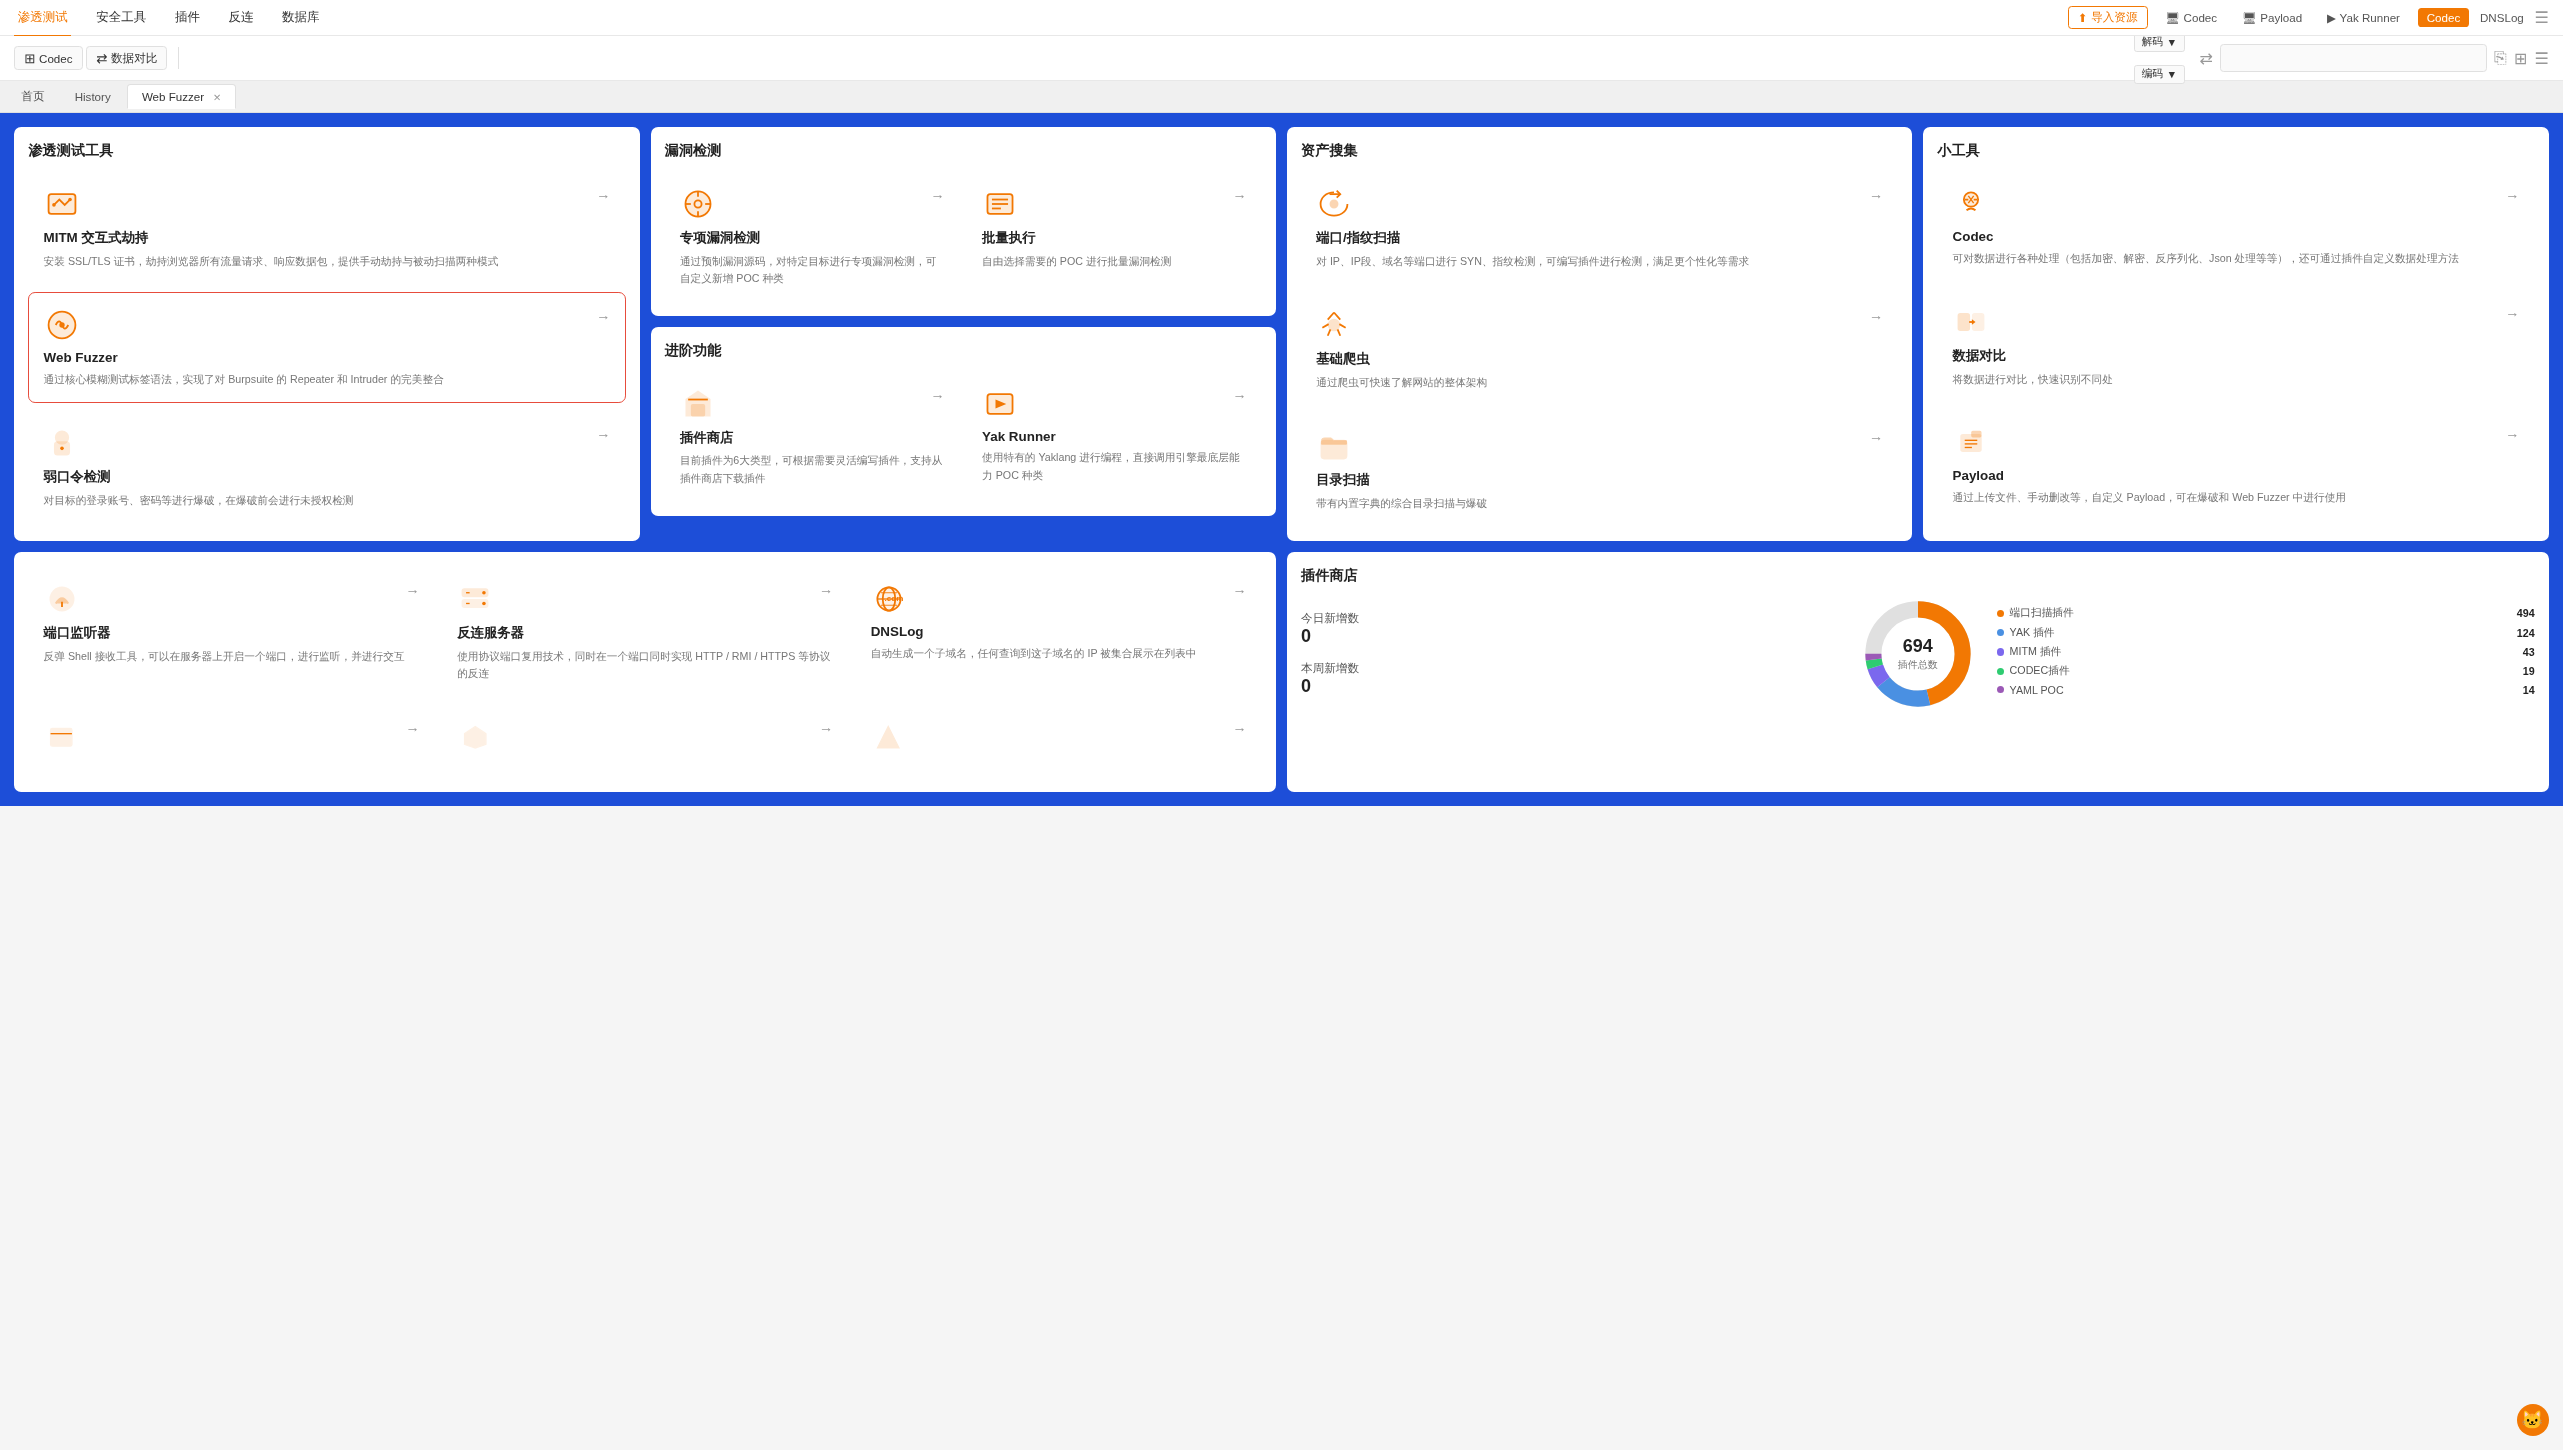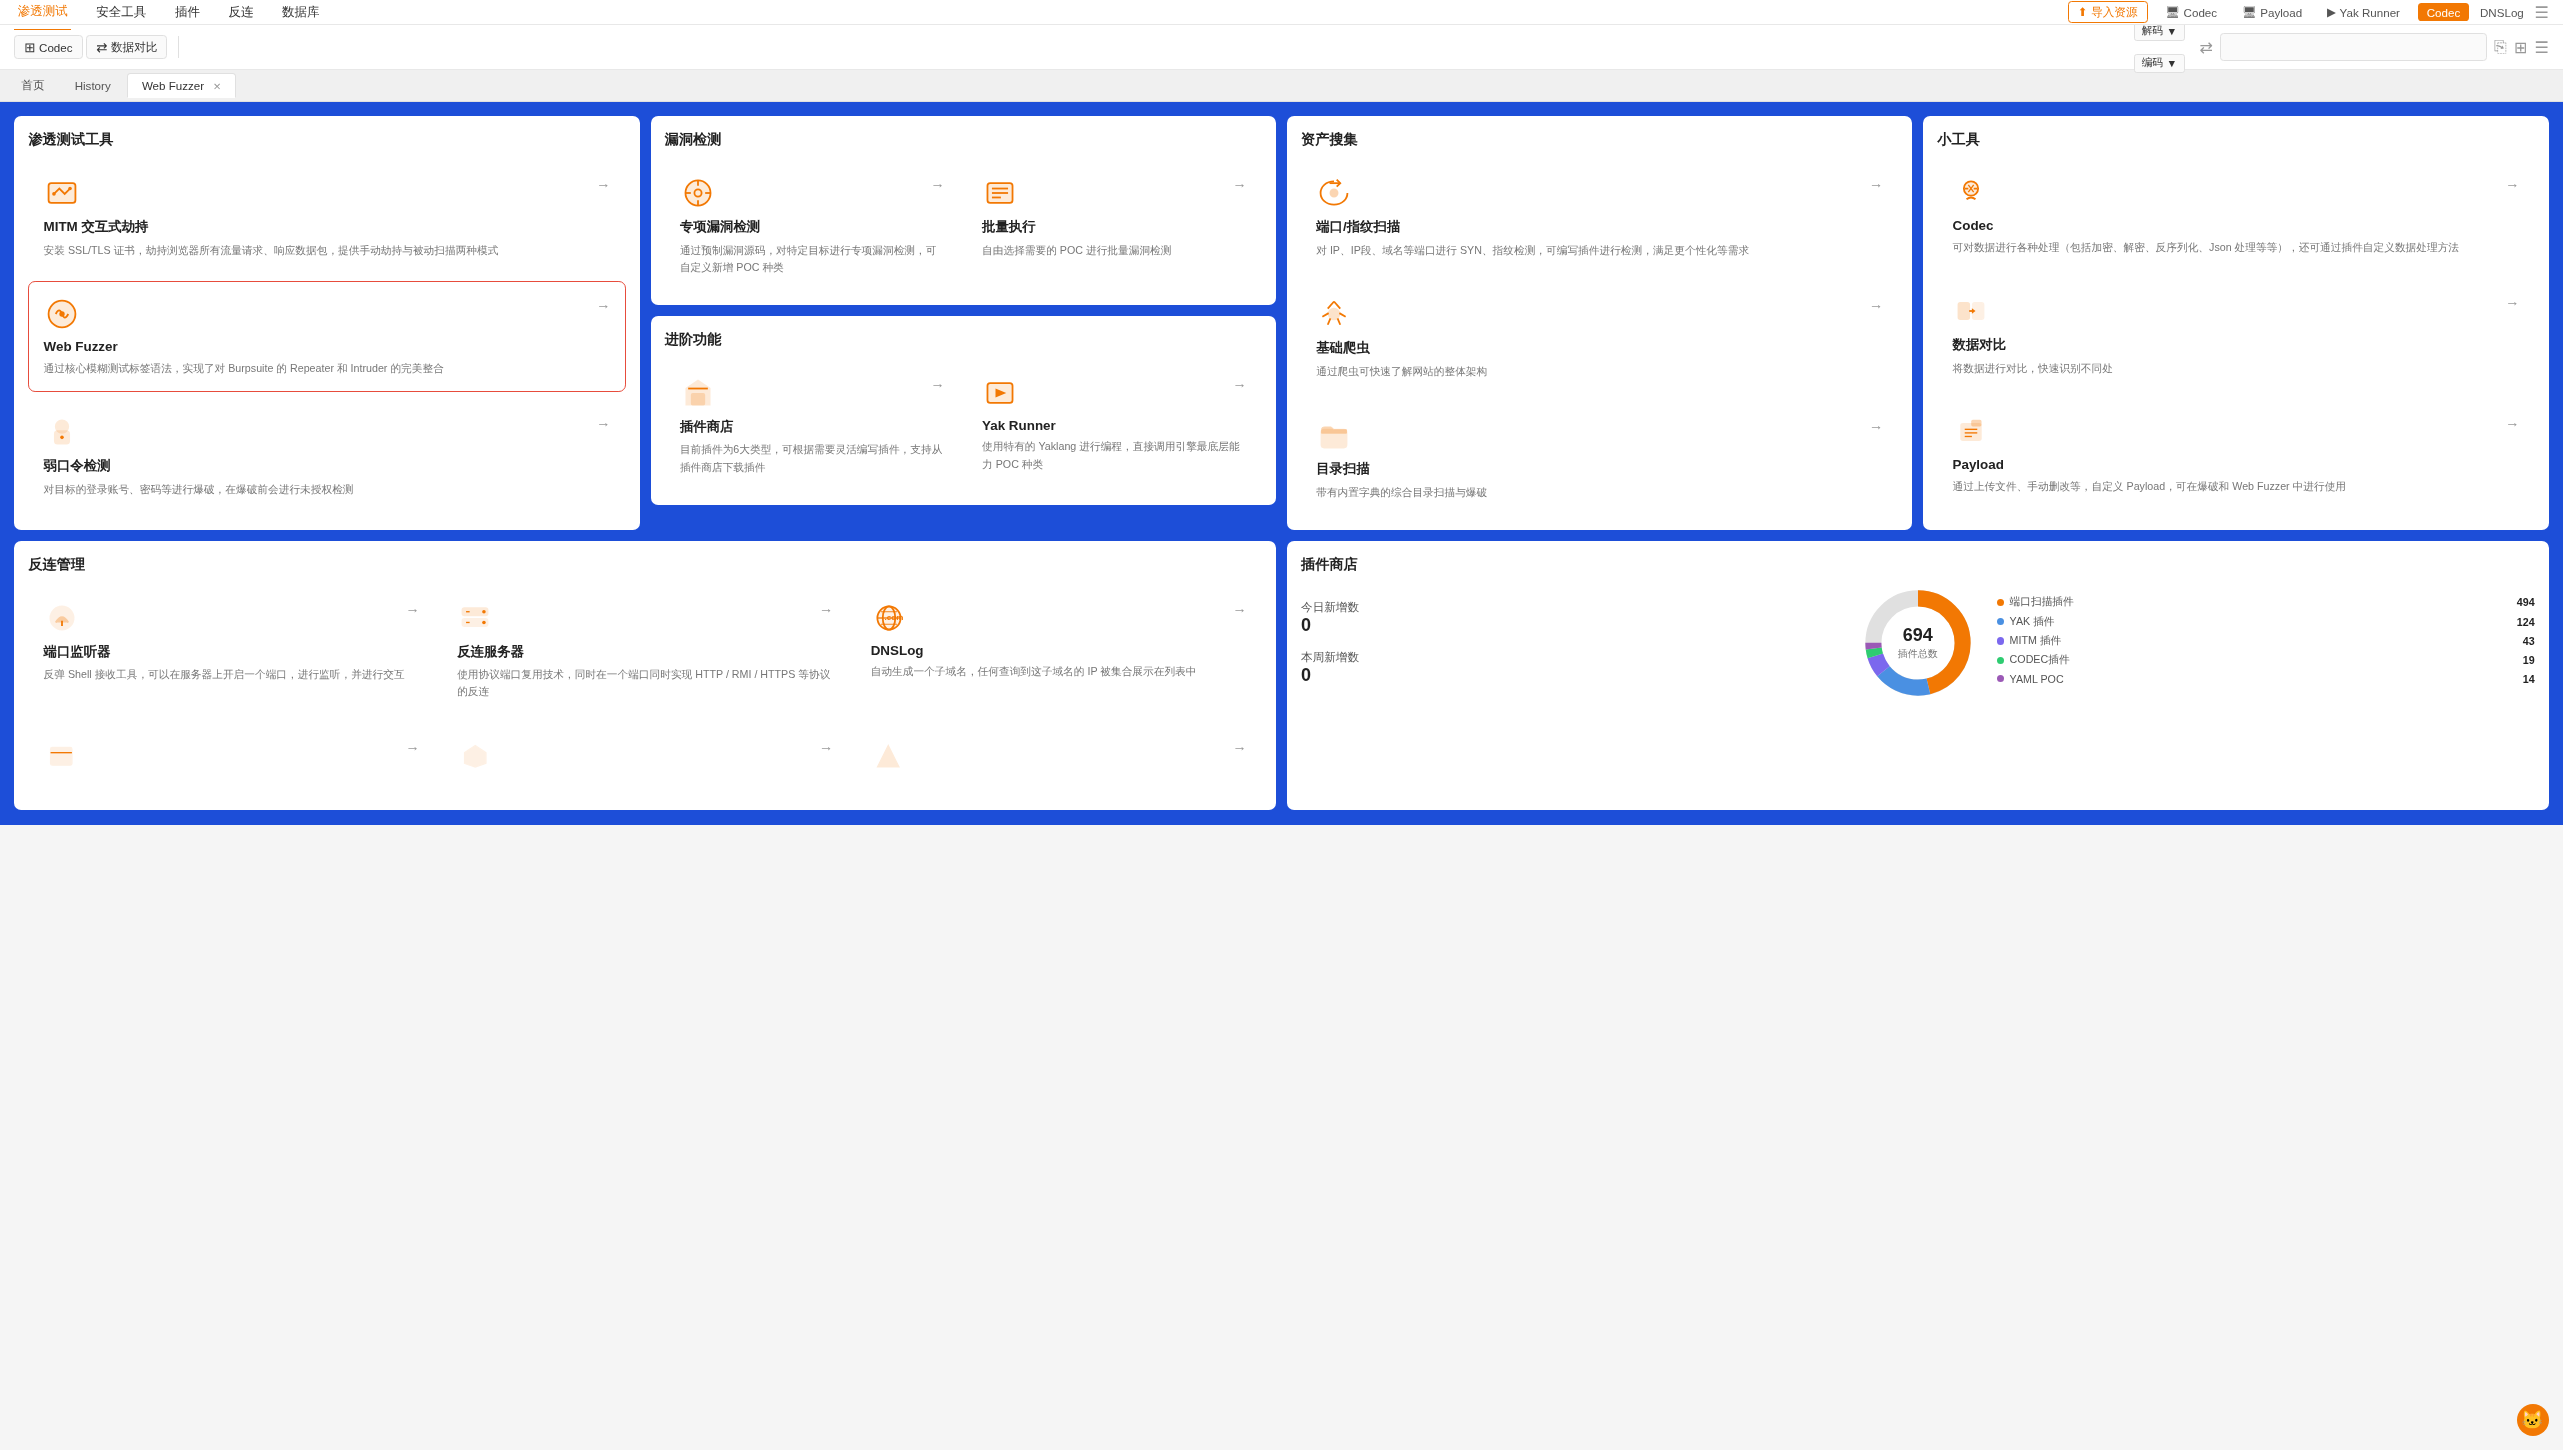--- a/index.html
+++ b/index.html
@@ -5,21 +5,21 @@
     * { margin: 0; padding: 0; box-sizing: border-box; }
     body { font-family: 'Microsoft YaHei', 'PingFang SC', sans-serif; background: #f5f5f5; font-size: 11.6px; color: #333; }
 
     
     .top-nav {
       background: #fff;
       border-bottom: 0.9px solid #e8e8e8;
       display: flex;
       align-items: center;
       padding: 0 14.2px;
-      height: 25px;
+      height: 36px;
       position: relative;
     }
     .top-nav-items {
       display: flex;
       gap: 21.4px;
     }
     .top-nav-item {
       font-size: 12.5px;
       color: #333;
       cursor: pointer;
@@ -665,21 +665,20 @@
         </div>
 
       </div>
     </div>
 
   </div>
 
   <div class="bottom-row">
 
     <div class="bottom-left">
-      <div class="section-title">反连管理</div>
       <div style="display:grid;grid-template-columns:1fr 1fr 1fr;gap:7.1px;margin-bottom:7.1px;">
 
         <div class="tool-card">
           <div class="tool-card-header">
             <div class="tool-icon">
               <svg width="34" height="34" viewBox="0 0 38 38">
                   <circle cx="19" cy="19" r="13" fill="#f27803" opacity="0.1" stroke="#f27803" stroke-width="2"></circle>
                   <path d="M12 24 Q19 12 26 24" fill="#f27803" opacity="0.3" stroke="#f27803" stroke-width="2"></path>
                   <line x1="19" y1="22" x2="19" y2="28" stroke="#f27803" stroke-width="2"></line>
                 </svg>

